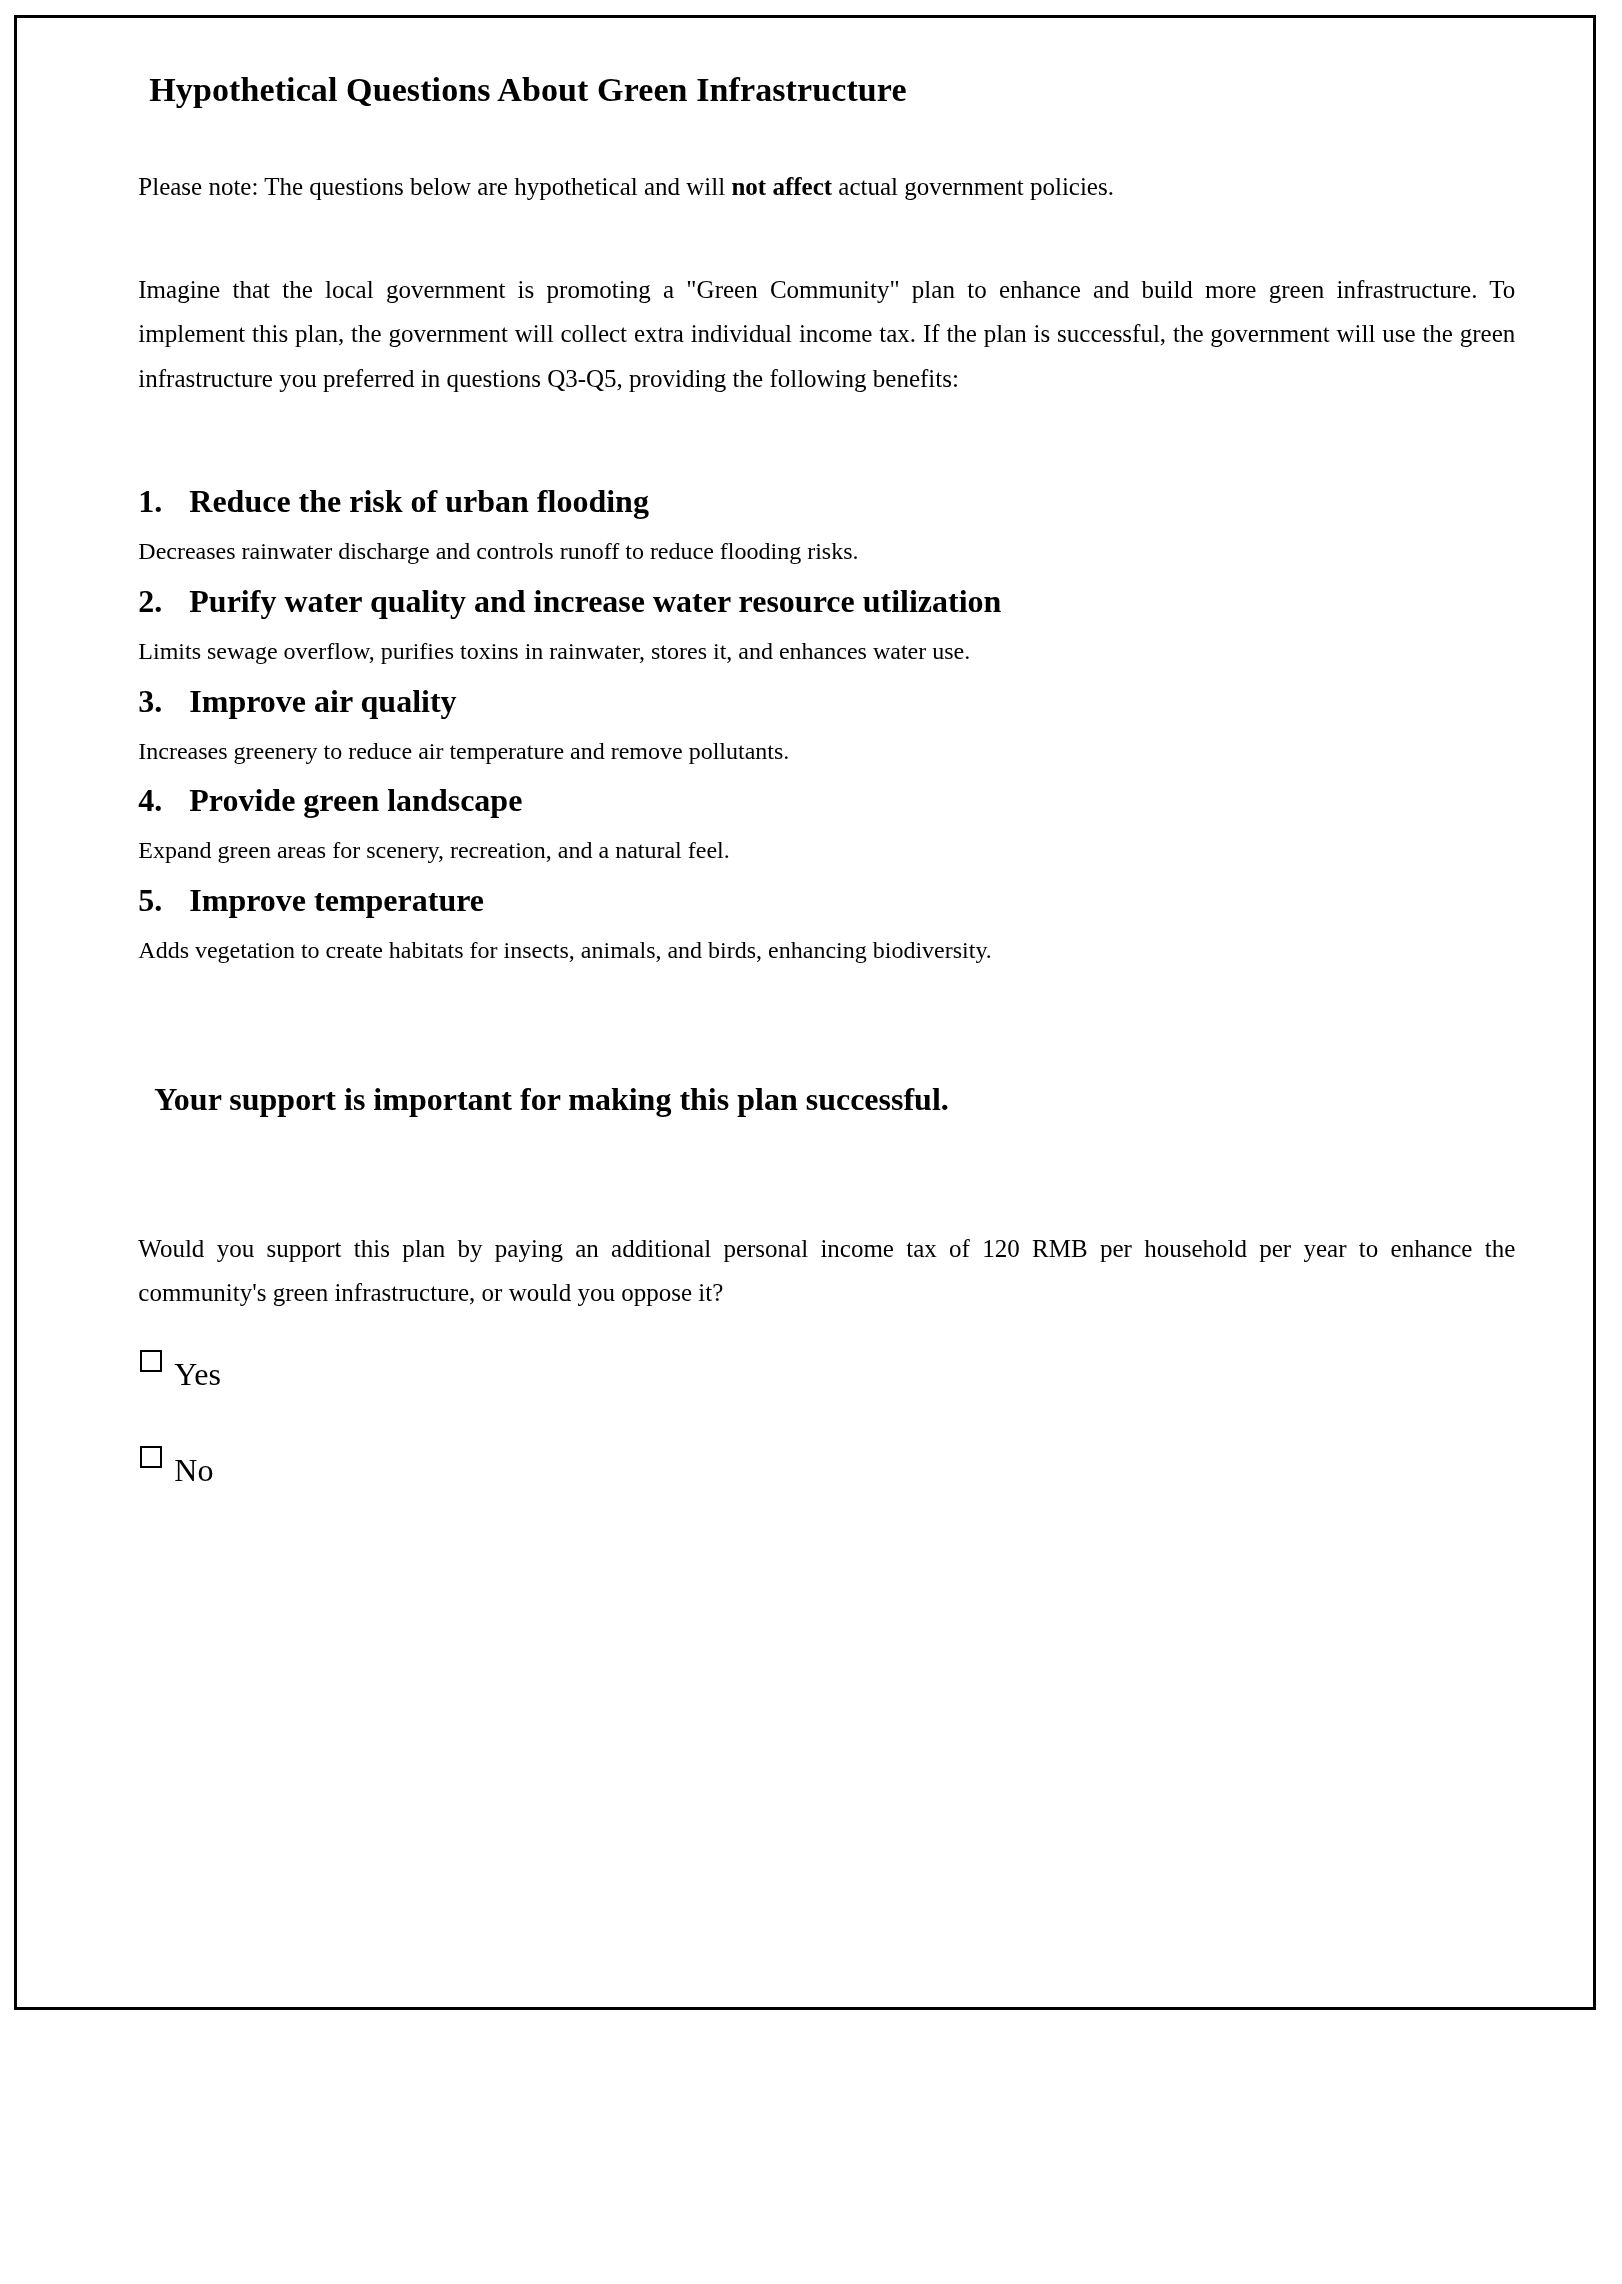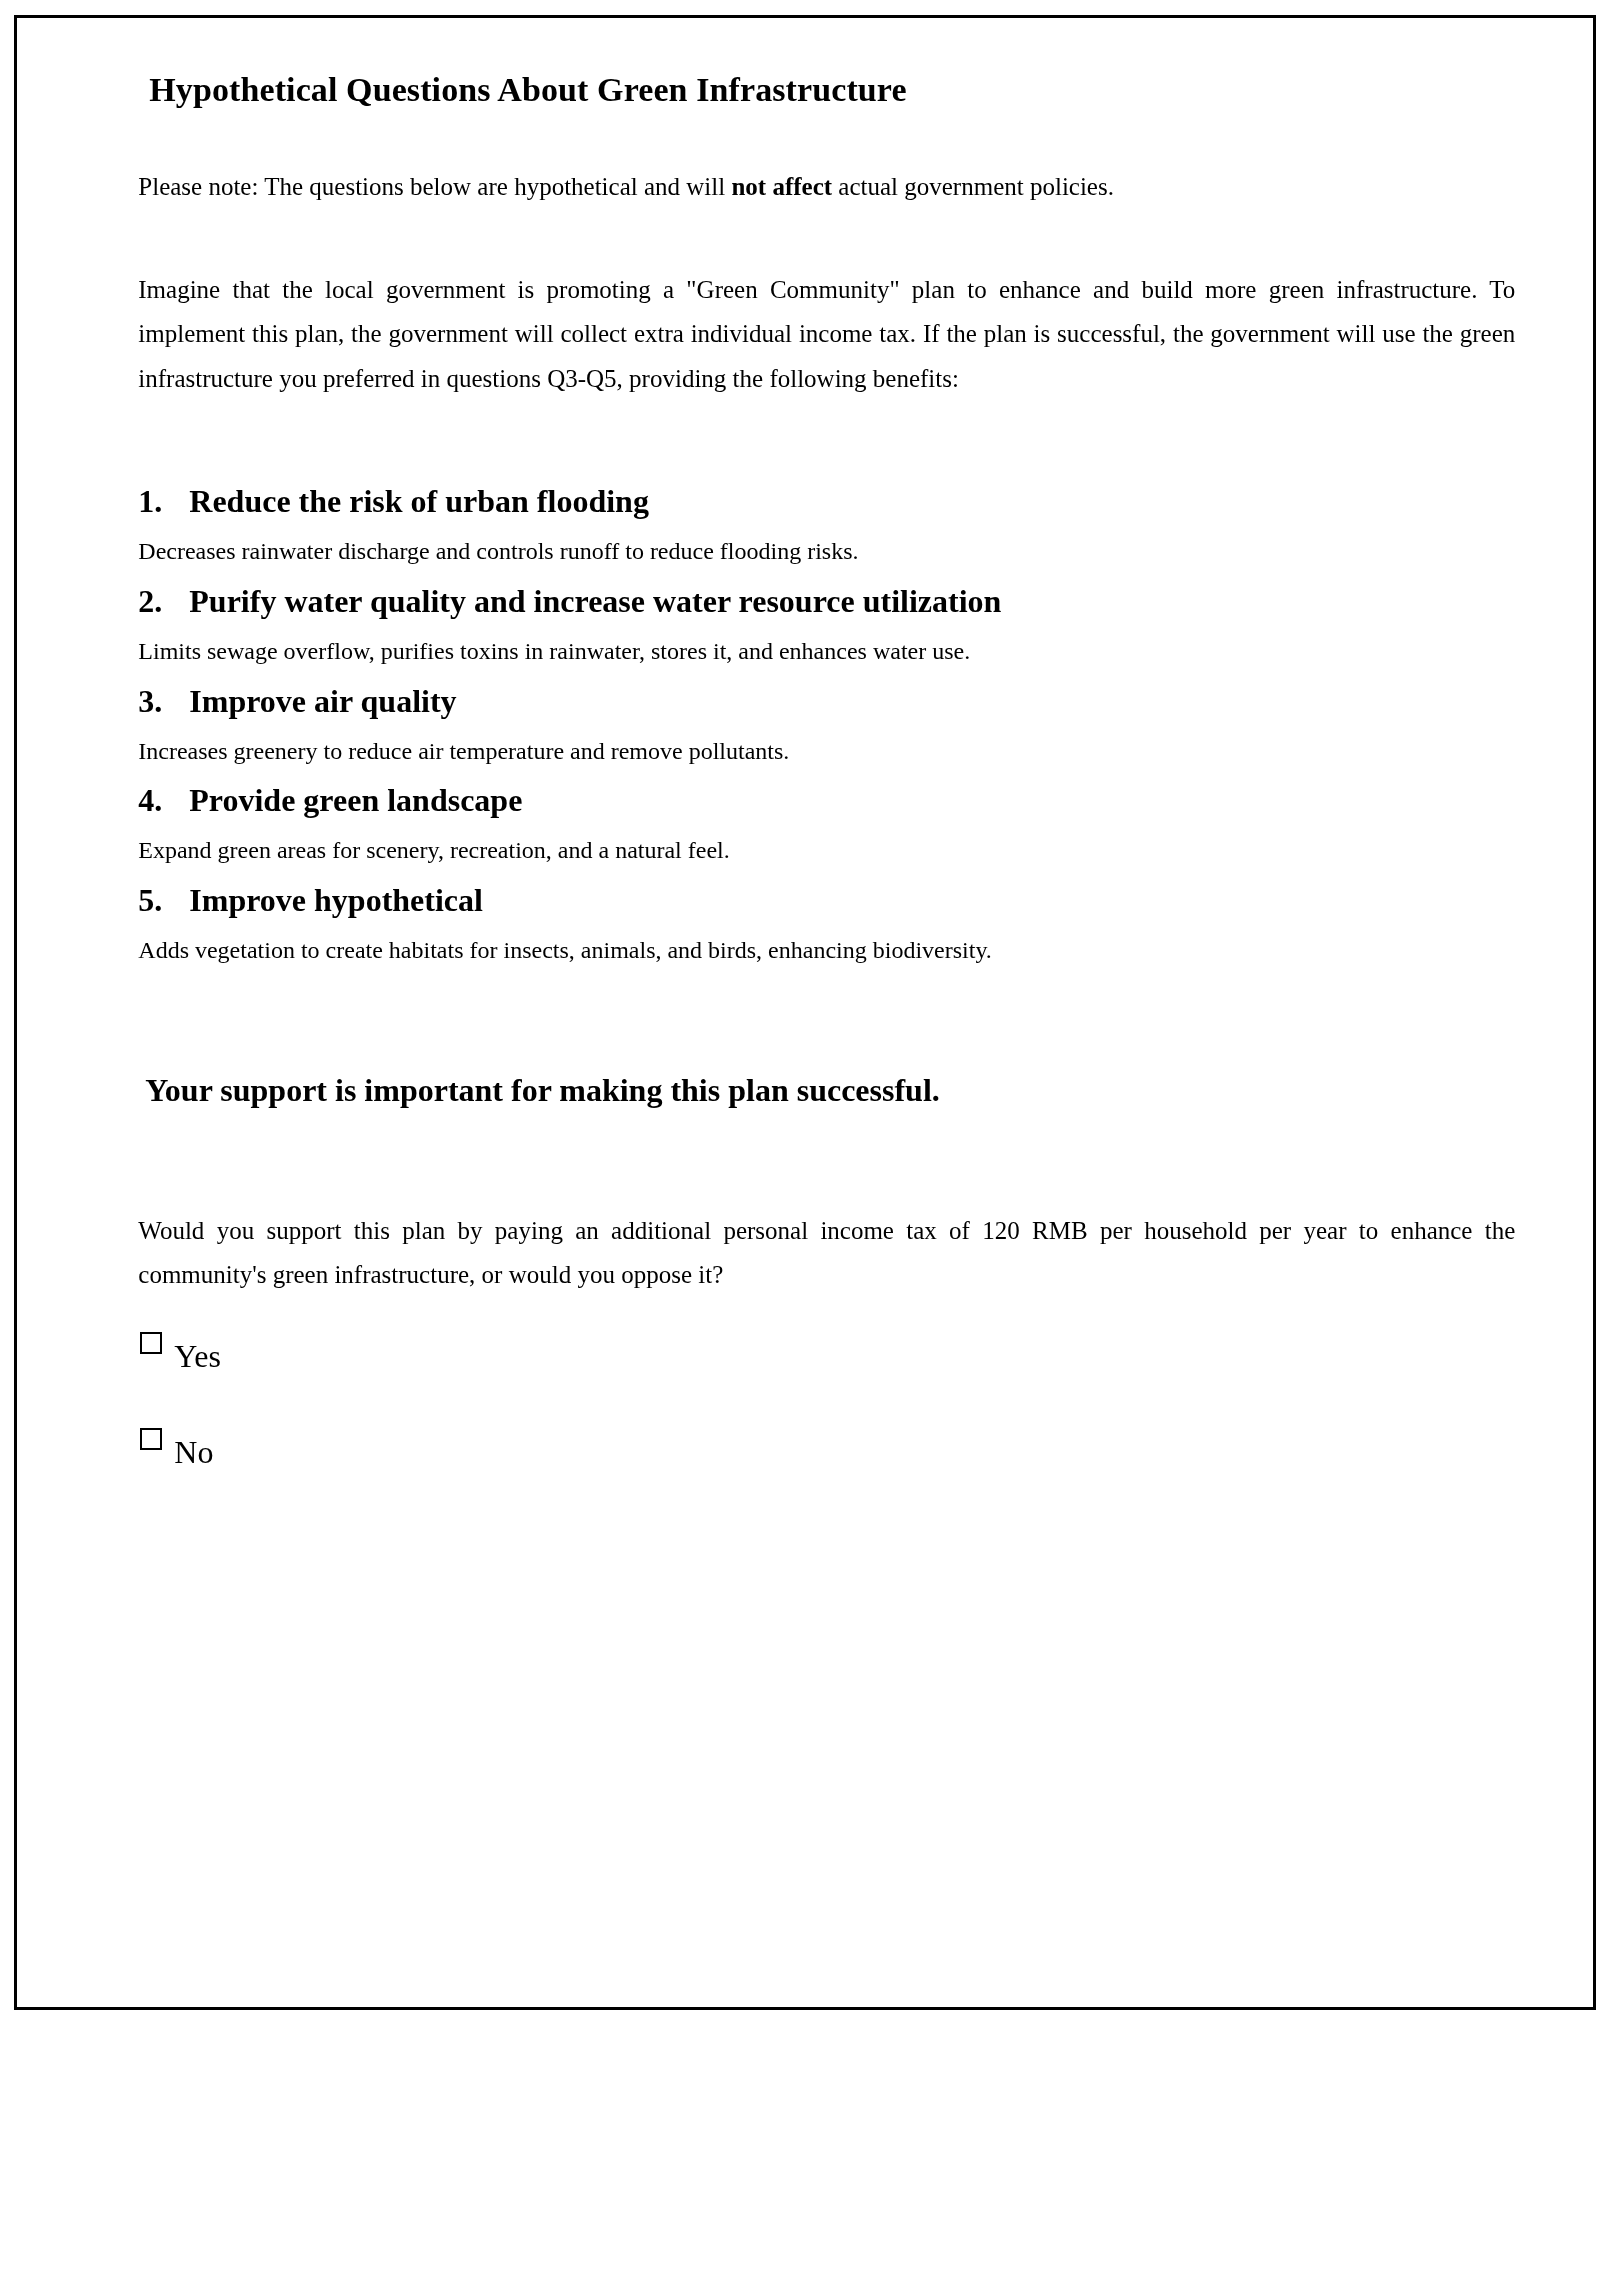--- a/index.html
+++ b/index.html
@@ -69,21 +69,21 @@
   .list-desc {
     font-size: 24px;
     line-height: 1.78;
     text-align: justify;
     margin: 0;
   }
   .bold-line {
     font-size: 32px;
     font-weight: bold;
     line-height: 1.78;
-    margin: 7px;
+    margin: 16px;
   }
   .options { margin: 0; }
   .option-row {
     display: flex;
     align-items: flex-start;
     font-size: 32px;
     line-height: 1.5;
     margin: 0 0 48px 2px;
   }
   .checkbox {
@@ -147,21 +147,21 @@
         <div class="list-head">
           <span class="list-num">4.</span>
           <span class="list-head-text">Provide green landscape</span>
         </div>
         <p class="list-desc">Expand green areas for scenery, recreation, and a natural feel.</p>
       </div>
 
       <div class="list-item">
         <div class="list-head">
           <span class="list-num">5.</span>
-          <span class="list-head-text">Improve hypothetical</span>
+          <span class="list-head-text">Improve temperature</span>
         </div>
         <p class="list-desc">Adds vegetation to create habitats for insects, animals, and birds, enhancing biodiversity.</p>
       </div>
 
     </div>
 
     <div class="gap-xl"></div>
 
     <p class="bold-line">Your support is important for making this plan successful.</p>
 

